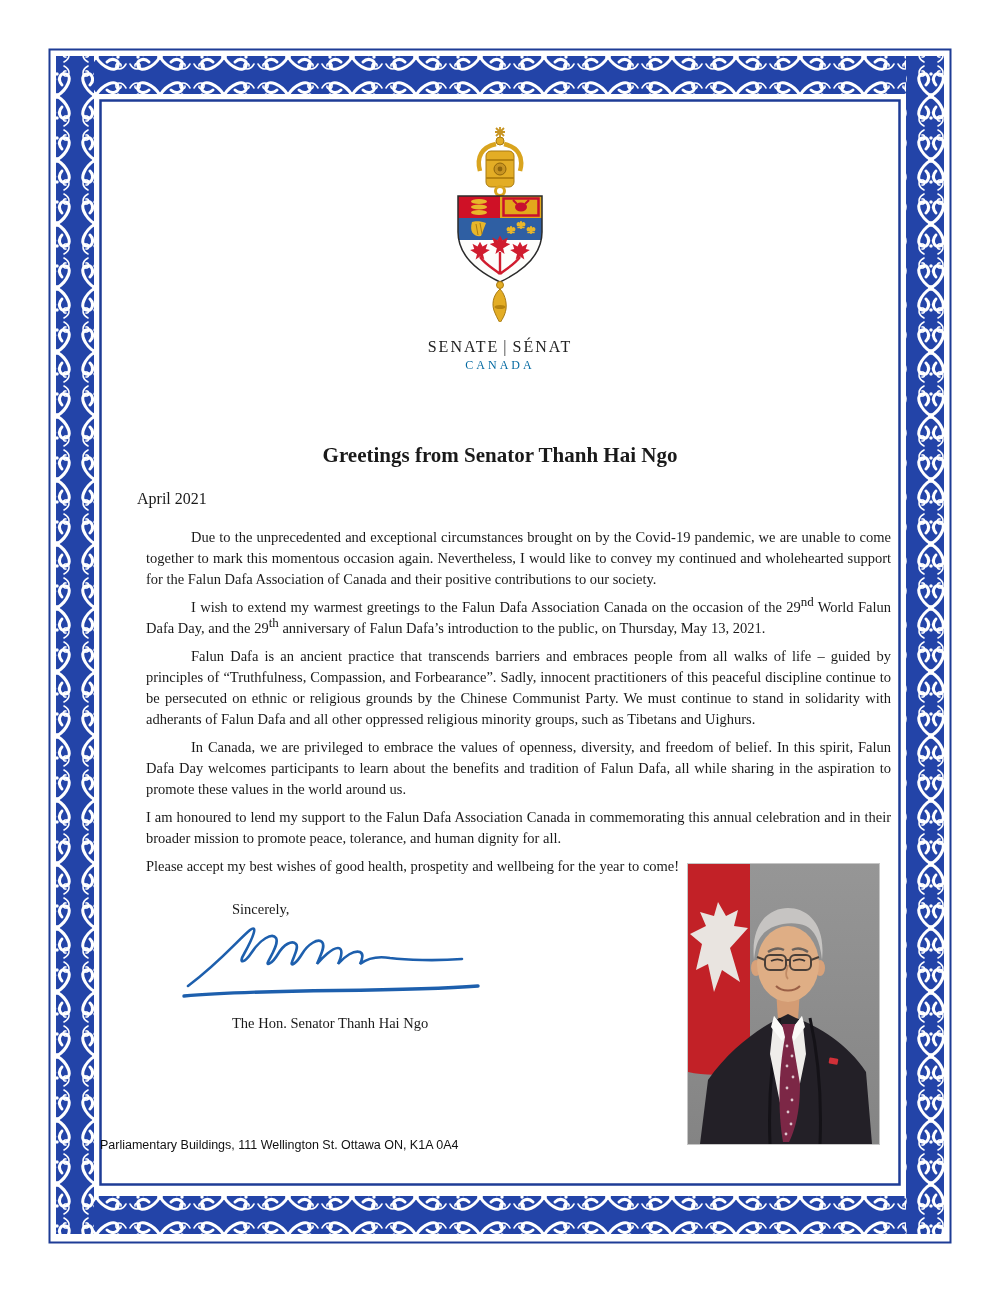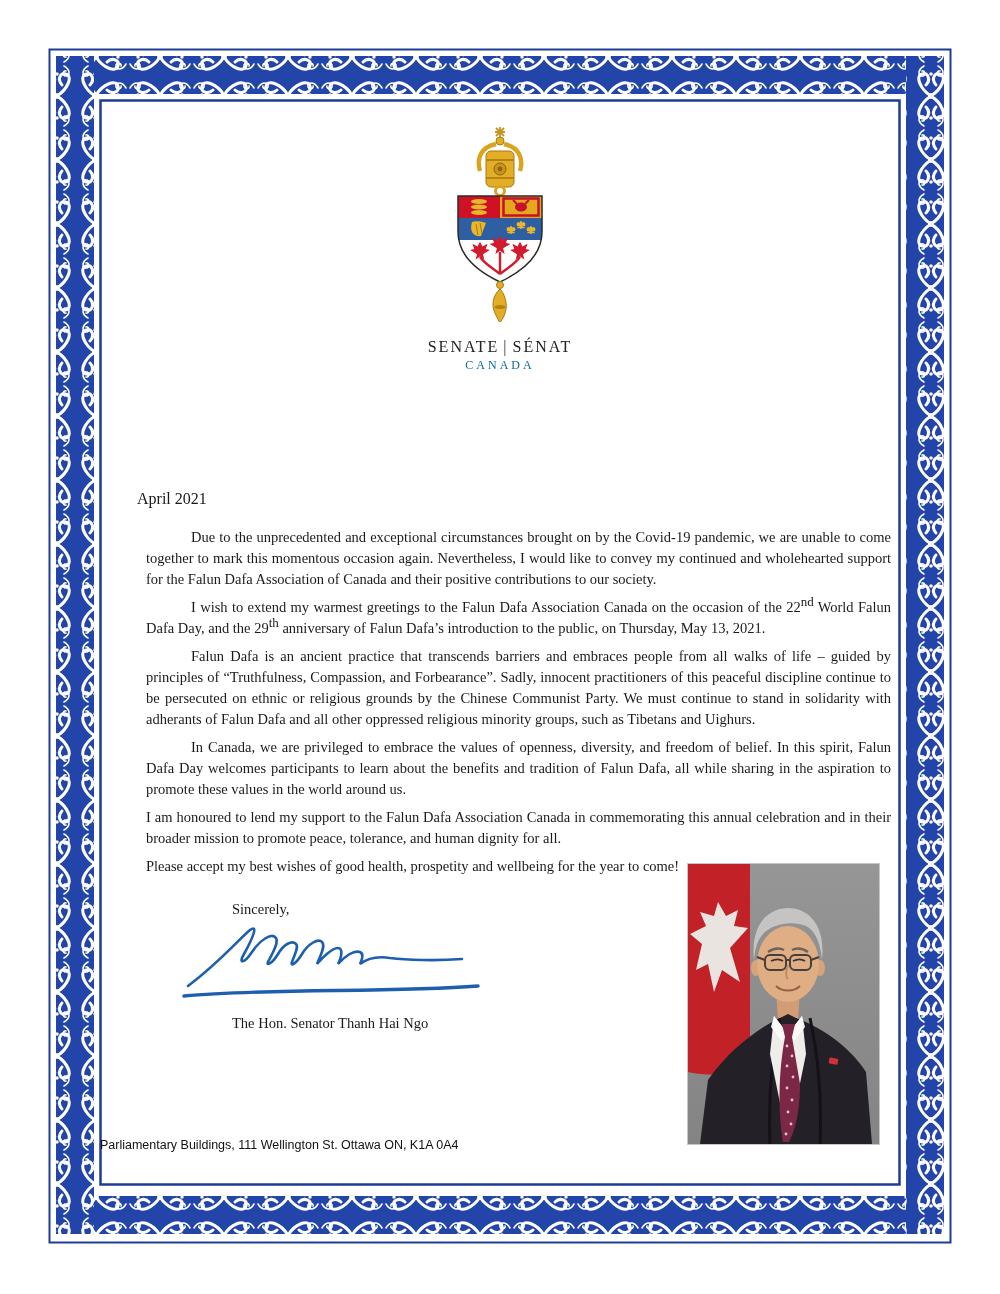--- a/index.html
+++ b/index.html
@@ -166,25 +166,26 @@
         <ellipse cx="60" cy="181" rx="5.5" ry="2" fill="#b5830f"></ellipse>
         <path d="M60,197 L60,203" stroke="#a87a12" stroke-width="2"></path>
       </g>
     </svg>
     <div class="wordmark">
       <span>SENATE</span><span class="sep">|</span><span>SÉNAT</span>
     </div>
     <div class="country">CANADA</div>
   </div>
 
+  <div class="letter-title">Greetings from Senator Thanh Hai Ngo</div>
   <div class="letter-date">April 2021</div>
 
   <div class="letter-body">
     <p class="indent">Due to the unprecedented and exceptional circumstances brought on by the Covid-19 pandemic, we are unable to come together to mark this momentous occasion again. Nevertheless, I would like to convey my continued and wholehearted support for the Falun Dafa Association of Canada and their positive contributions to our society.</p>
-    <p class="indent"><span>I wish to extend my warmest greetings to the Falun Dafa Association Canada on the occasion of the 22</span><sup>nd</sup><span> World Falun Dafa Day, and the 29</span><sup>th</sup><span> anniversary of Falun Dafa’s introduction to the public, on Thursday, May 13, 2021.</span></p>
+    <p class="indent"><span>I wish to extend my warmest greetings to the Falun Dafa Association Canada on the occasion of the 29</span><sup>nd</sup><span> World Falun Dafa Day, and the 29</span><sup>th</sup><span> anniversary of Falun Dafa’s introduction to the public, on Thursday, May 13, 2021.</span></p>
     <p class="indent">Falun Dafa is an ancient practice that transcends barriers and embraces people from all walks of life – guided by principles of “Truthfulness, Compassion, and Forbearance”. Sadly, innocent practitioners of this peaceful discipline continue to be persecuted on ethnic or religious grounds by the Chinese Communist Party. We must continue to stand in solidarity with adherants of Falun Dafa and all other oppressed religious minority groups, such as Tibetans and Uighurs.</p>
     <p class="indent">In Canada, we are privileged to embrace the values of openness, diversity, and freedom of belief. In this spirit, Falun Dafa Day welcomes participants to learn about the benefits and tradition of Falun Dafa, all while sharing in the aspiration to promote these values in the world around us.</p>
     <p>I am honoured to lend my support to the Falun Dafa Association Canada in commemorating this annual celebration and in their broader mission to promote peace, tolerance, and human dignity for all.</p>
     <p>Please accept my best wishes of good health, prospetity and wellbeing for the year to come!</p>
   </div>
 
   <div class="closing">Sincerely,</div>
   <svg class="signature" viewBox="0 0 305 82">
     <g fill="none" stroke="#1d5fad" stroke-linecap="round">
       <path stroke-width="2.6" d="M8,66 C40,42 58,20 70,10 C78,4 74,16 64,34 C58,44 64,44 72,32 C80,20 92,12 96,18 C99,23 92,34 88,42 C86,46 92,44 98,34 C104,24 112,20 116,24 C119,27 114,36 112,42 C110,47 116,44 122,34 C128,24 138,18 142,22 C146,26 140,36 137,44 C142,38 152,28 158,28 C163,28 162,36 158,44 C165,36 174,30 180,32 C184,34 182,40 180,44 C188,38 198,36 210,38 C226,40 256,41 282,39"></path>

